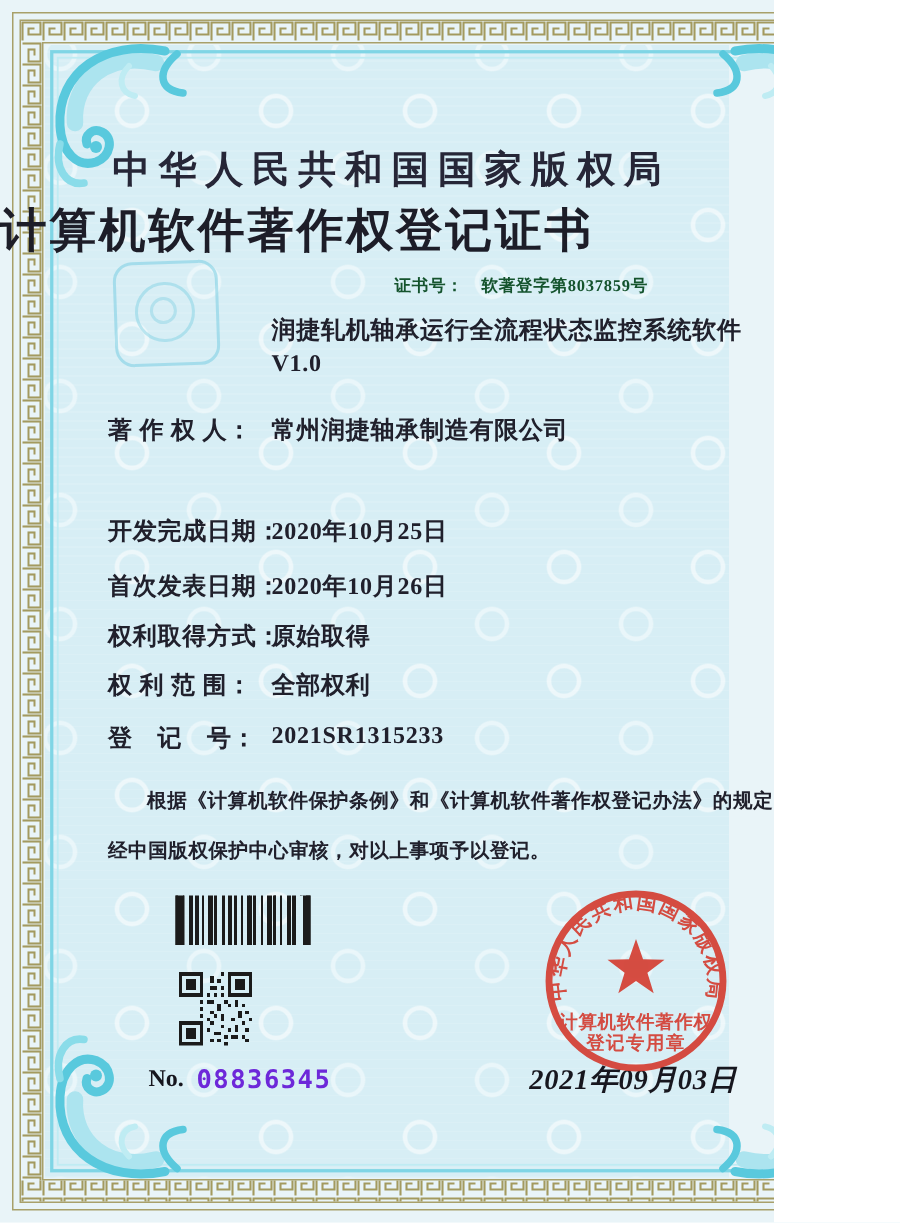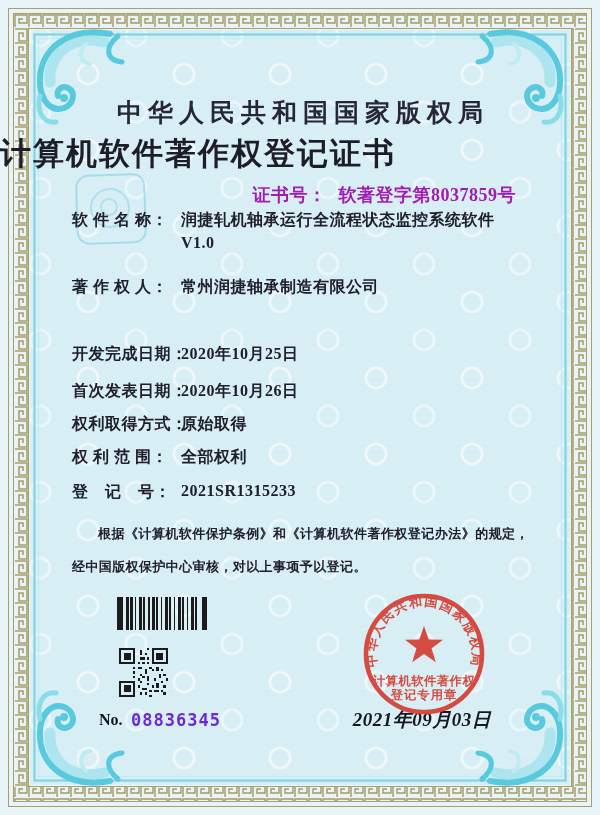--- a/index.html
+++ b/index.html
@@ -1,17 +1,17 @@
 <!DOCTYPE html>
 <html><head>
 <meta charset="utf-8">
 <style>
   html,body{margin:0;padding:0;background:#ffffff;}
   .photo{
-    position:relative;width:600px;height:815px;overflow:hidden;
+    position:relative;width:516px;height:815px;overflow:hidden;
     background:#e9f4f8;
     font-family:"Liberation Serif","DejaVu Serif",serif;
   }
   
   .paper{
     position:absolute;left:30px;top:30px;right:30px;bottom:30px;
     background-color:#d7eef5;
     background-image:
       radial-gradient(circle at center, rgba(255,255,255,0) 8px, rgba(255,255,255,.55) 9px, rgba(255,255,255,.55) 11px, rgba(255,255,255,0) 12px),
       radial-gradient(circle at center, rgba(255,255,255,0) 8px, rgba(255,255,255,.45) 9px, rgba(255,255,255,.45) 11px, rgba(255,255,255,0) 12px),
@@ -31,21 +31,21 @@
     content:"";position:absolute;left:12px;top:12px;width:36px;height:36px;
     border:2px solid rgba(122,206,226,.45);border-radius:50%;
   }
   .emboss::after{
     content:"";position:absolute;left:22px;top:22px;width:14px;height:14px;
     border:2px solid rgba(122,206,226,.40);border-radius:50%;
   }
   .txt{position:absolute;z-index:3;color:#20202c;font-weight:700;}
   .authority{left:0;top:96px;width:100%;text-align:center;font-size:25px;letter-spacing:6px;text-indent:6px;color:#262637;}
   .cert-title{left:0;top:133px;width:100%;text-align:left;font-size:31px;letter-spacing:2px;color:#1d1d28;}
-  .certno{top:183px;right:84px;font-size:18px;letter-spacing:.5px;color:#a21caf;}
+  .certno{top:183px;right:84px;font-size:11px;letter-spacing:.5px;color:#14532d;}
   .certno .gap{display:inline-block;width:12px;}
   .flabel{left:72px;font-size:16px;letter-spacing:.5px;}
   .fvalue{left:181px;font-size:16px;letter-spacing:.5px;}
   .statement{left:72px;top:517px;width:457px;font-size:13px;line-height:33px;
     text-align:justify;text-indent:2em;letter-spacing:.4px;}
   .barcode{
     position:absolute;left:117px;top:597px;width:90px;height:33px;z-index:3;
     background:
       repeating-linear-gradient(90deg,#1b1b1b 0 2px,rgba(0,0,0,0) 2px 5px,#1b1b1b 5px 6px,rgba(0,0,0,0) 6px 9px,#1b1b1b 9px 12px,rgba(0,0,0,0) 12px 13px),
       repeating-linear-gradient(90deg,rgba(0,0,0,0) 0 15px,#1b1b1b 15px 16px,rgba(0,0,0,0) 16px 17px);
@@ -104,21 +104,20 @@
   </svg>
 
   <div class="emboss"></div>
 
   <div class="txt authority">中华人民共和国国家版权局</div>
   <div class="txt cert-title">计算机软件著作权登记证书</div>
   <div class="txt certno">
     <span>证书号：</span><span class="gap"></span><span>软著登字第8037859号</span>
   </div>
 
-  <div class="txt flabel" style="top:210px">软 件 名 称：</div>
   <div class="txt fvalue" style="top:210px">润捷轧机轴承运行全流程状态监控系统软件</div>
   <div class="txt fvalue" style="top:234px">V1.0</div>
 
   <div class="txt fvalue" style="top:277px">常州润捷轴承制造有限公司</div>
   <div class="txt flabel" style="top:277px">著 作 权 人：</div>
 
   <div class="txt flabel" style="top:344px">开发完成日期：</div>
   <div class="txt fvalue" style="top:344px">2020年10月25日</div>
 
   <div class="txt flabel" style="top:381px">首次发表日期：</div>

